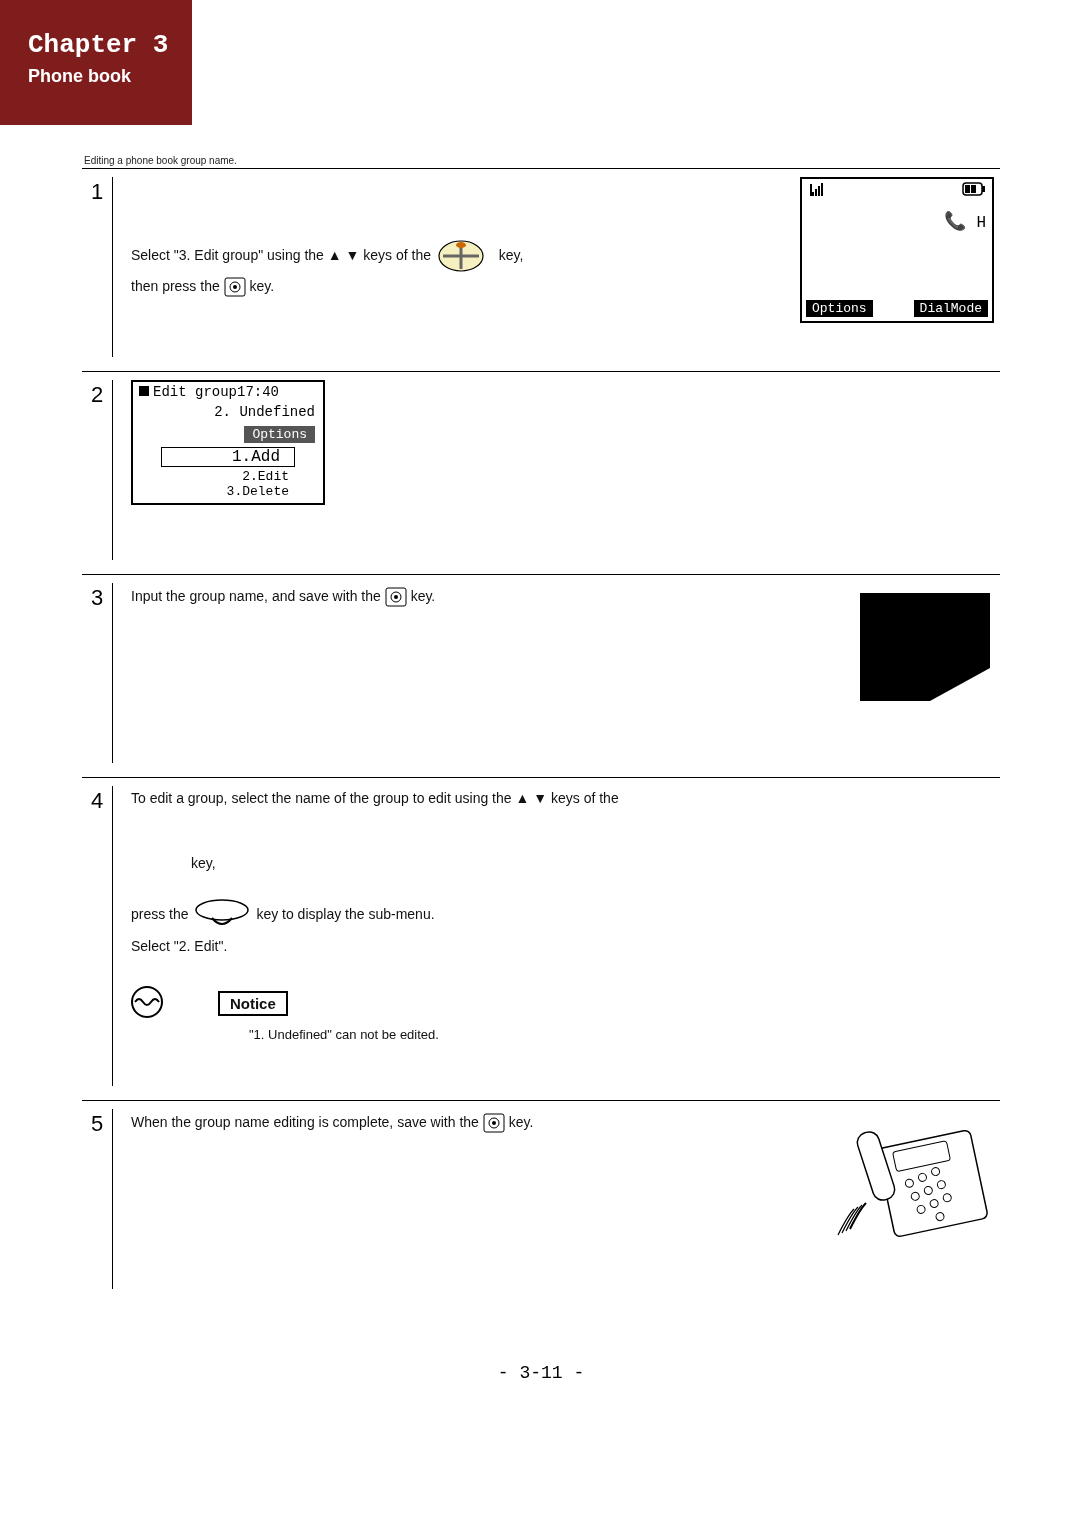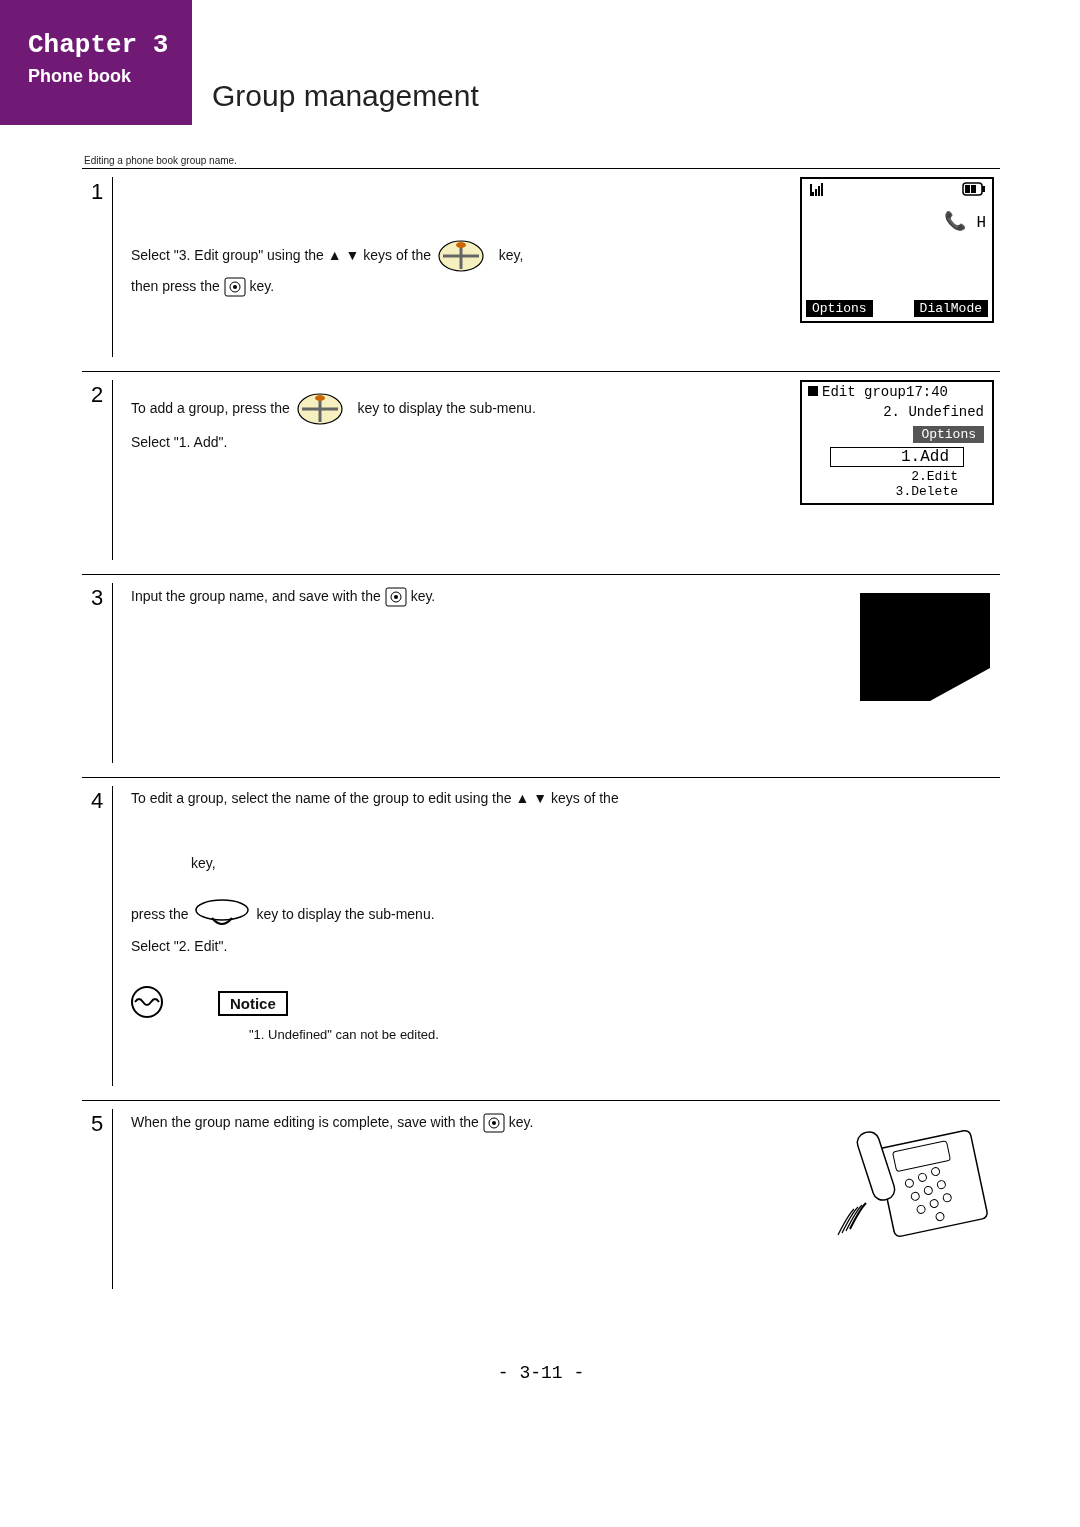--- a/index.html
+++ b/index.html
@@ -8,21 +8,21 @@
     font-family: Arial, sans-serif;
     background: #fff;
     width: 1080px;
   }
   .header {
     display: flex;
     align-items: stretch;
     height: 125px;
   }
   .header-left {
-    background: #701a75;
+    background: #7f1d1d;
     width: 192px;
     color: #fff;
     padding: 30px 0 0 28px;
     box-sizing: border-box;
   }
   .chapter-title {
     font-family: "Courier New", monospace;
     font-weight: bold;
     font-size: 26px;
     margin-bottom: 6px;
@@ -190,21 +190,20 @@
   .underline { }
 </style>
 </head>
 <body>
 
 <div class="header">
   <div class="header-left">
     <div class="chapter-title">Chapter 3</div>
     <div class="chapter-sub">Phone book</div>
   </div>
-  <div class="header-right">Group management</div>
 </div>
 
 <div class="content">
   <div class="intro">Editing a phone book group name.</div>
   <hr class="hr-full">
 
   <div class="step-row">
     <div class="step-num">1</div>
     <div class="step-body">
       <div class="step1-text">
@@ -252,34 +251,20 @@
         <div class="lcd-bot">
           <span class="lcd-btn">Options</span>
           <span class="lcd-btn">DialMode</span>
         </div>
       </div>
     </div>
   </div>
 
   <div class="step-row">
     <div class="step-num">2</div>
-    <div class="step-body">
-      <div class="step2-text">
-        <span>To add a group, press the </span>
-        <span class="icon-inline">
-          <svg viewBox="0 0 60 38">
-              <ellipse cx="26" cy="19" rx="22" ry="15" fill="#f6f0c0" stroke="#000" stroke-width="1.2"></ellipse>
-              <path d="M8 19 L44 19 M26 6 L26 32" stroke="#666" stroke-width="3"></path>
-              <ellipse cx="26" cy="8" rx="5" ry="3" fill="#c60"></ellipse>
-            </svg>
-        </span>
-        <span> key to display the sub-menu.</span><br>
-        <span>Select "1. Add".</span>
-      </div>
-    </div>
     <div class="step-screen">
       <div class="lcd">
         <div class="lcd2-title">
           <span><span style="display:inline-block;width:10px;height:10px;background:#000;margin-right:4px;"></span><span>Edit group</span></span>
           <span>17:40</span>
         </div>
         <div class="lcd2-list">
           <div>2. Undefined</div>
           <div class="lcd2-optbox">Options</div>
           <div class="lcd2-item">1.Add</div>

